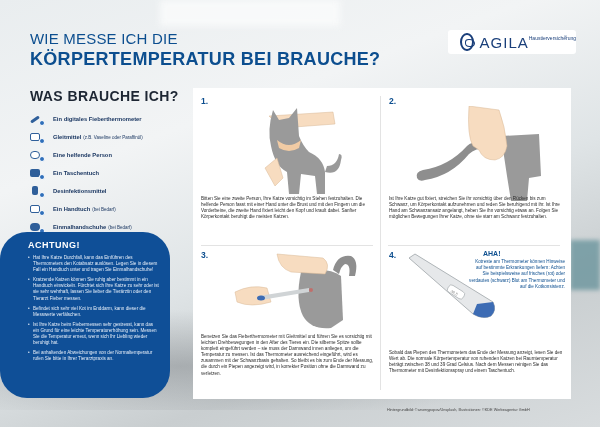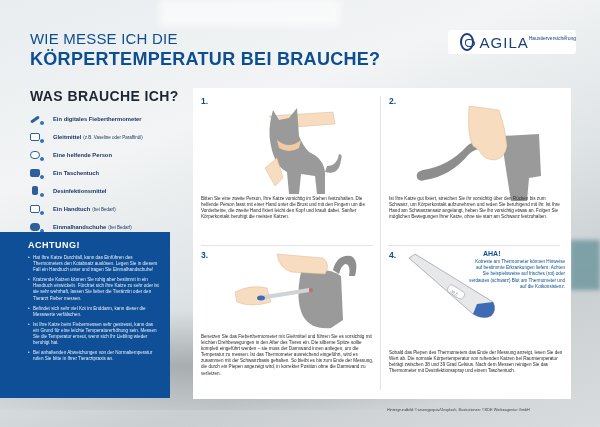--- a/index.html
+++ b/index.html
@@ -27,21 +27,21 @@
 
   .needs { position:absolute; left:30px; top:88px; width:160px; }
   .needs h2 { font-size:14px; font-weight:bold; color:#1d2633; letter-spacing:0.4px; margin-bottom:6px; }
   .need-item { display:flex; align-items:center; height:18px; }
   .need-item .ic { width:14px; height:10px; margin-right:9px; position:relative; }
   .need-item .ic .shape { position:absolute; left:0; top:1px; width:10px; height:8px; background:#2f5f9a; border-radius:2px; }
   .need-item .ic .dot { position:absolute; right:-1px; bottom:-2px; width:6px; height:6px; background:#2f6fba; border:1px solid #fff; border-radius:50%; }
   .need-item .lbl { font-size:5.8px; font-weight:bold; color:#15325e; }
   .need-item .note { font-size:4.5px; font-weight:normal; color:#15325e; margin-left:2px; }
 
-  .achtung { position:absolute; left:0; top:232px; width:170px; height:166px; background:#0f4f97; color:#fff; padding:8px 10px 4px 28px; }
+  .achtung { position:absolute; left:0; top:232px; width:170px; height:166px; background:#0f4f97; color:#fff; padding:8px 10px 4px 28px;border-radius:27px; }
   .achtung h2 { font-size:9px; font-weight:bold; letter-spacing:0.5px; margin-bottom:5px; }
   .achtung ul { list-style:none; }
   .achtung li { font-size:4.6px; line-height:6.1px; margin-bottom:4px; position:relative; padding-left:5px; color:#e6eef8; }
   .achtung li::before { content:"•"; position:absolute; left:0; top:0; }
 
   .panel { position:absolute; left:193px; top:88px; width:378px; height:311px; background:#fff; }
   .divider-v { position:absolute; left:187px; top:8px; width:1px; height:294px; background:#e3e3e3; }
   .divider-h { position:absolute; top:157px; height:1px; background:#e3e3e3; }
   .step { position:absolute; }
   .step .num { font-size:8.5px; font-weight:bold; color:#0c4e8f; }

